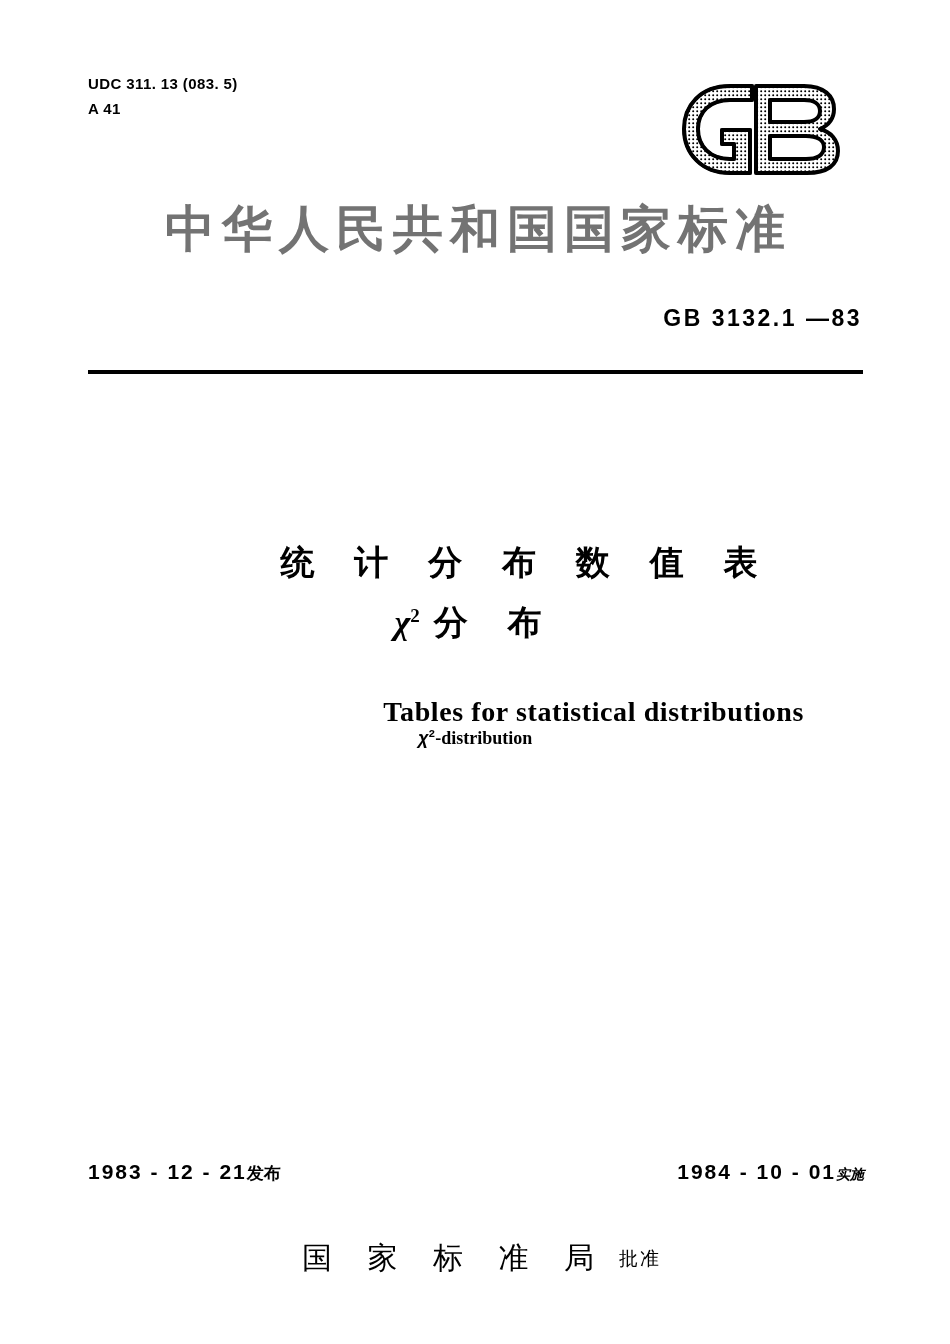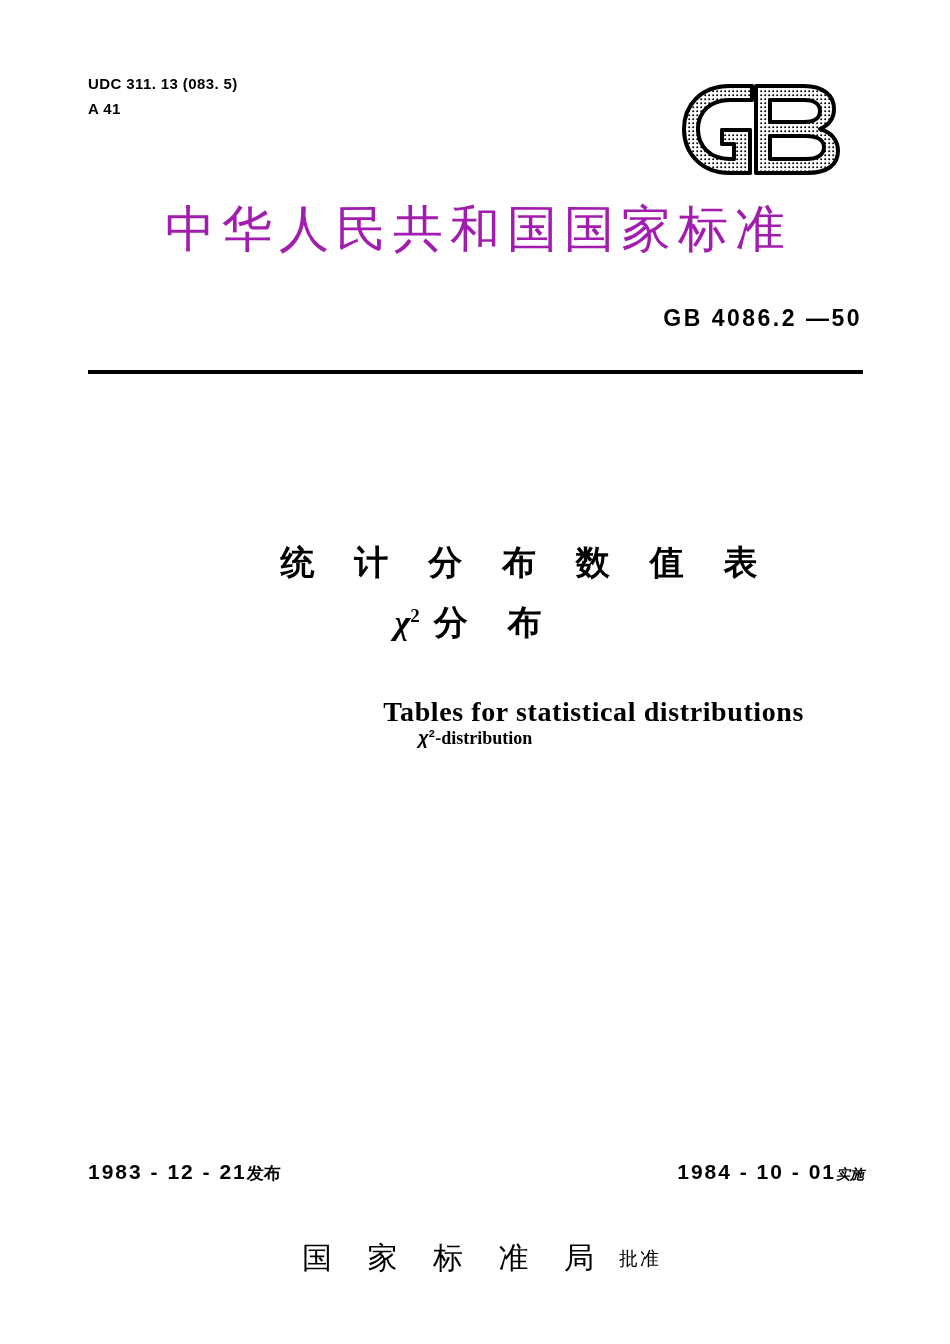--- a/index.html
+++ b/index.html
@@ -49,25 +49,25 @@
   .gb-logo svg { display: block; }
 
   
   .main-title {
     position: absolute;
     left: 0;
     top: 196px;
     width: 950px;
     text-align: center;
     font-family: "DejaVu Sans", sans-serif;
-    font-weight: normal;
+    font-weight: bold;
     font-size: 50px;
     letter-spacing: 7px;
     text-indent: 7px;
-    color: #a21caf;
+    color: #737373;
   }
 
   
   .std-number {
     position: absolute;
     right: 88px;
     top: 305px;
     font-family: "Liberation Sans", sans-serif;
     font-weight: bold;
     font-size: 23px;
@@ -235,21 +235,21 @@
                M106 26 L106 48 L140 48 C150 48 156 44 156 37 C156 30 150 26 140 26 Z
                M106 62 L106 85 L142 85 C153 85 160 81 160 73 C160 66 153 62 142 62 Z" fill="url(#dots)" stroke="#000000" stroke-width="4" stroke-linejoin="round" fill-rule="evenodd"></path>
 
       <path d="M66 12 C36 12 20 32 20 55 C20 80 38 99 66 99 L86 99 L86 56 L58 56 L58 70 L70 70 L70 85 L66 85
                C46 85 34 72 34 55 C34 38 46 26 66 26 L88 26 L88 12 Z" fill="none" stroke="#000000" stroke-width="3"></path>
     </svg>
   </div>
 
   <div class="main-title">中华人民共和国国家标准</div>
 
-  <div class="std-number">GB 4086.2 —50</div>
+  <div class="std-number">GB 3132.1 —83</div>
 
   <div class="rule"></div>
 
   <div class="subject-cn">统 计 分 布 数 值 表</div>
   <div class="subject-cn2">
     <span class="chi-sym"><span>χ</span><sup>2</sup></span><span class="cn-part">分 布</span>
   </div>
 
   <div class="subject-en">Tables for statistical distributions</div>
   <div class="subject-en2">

